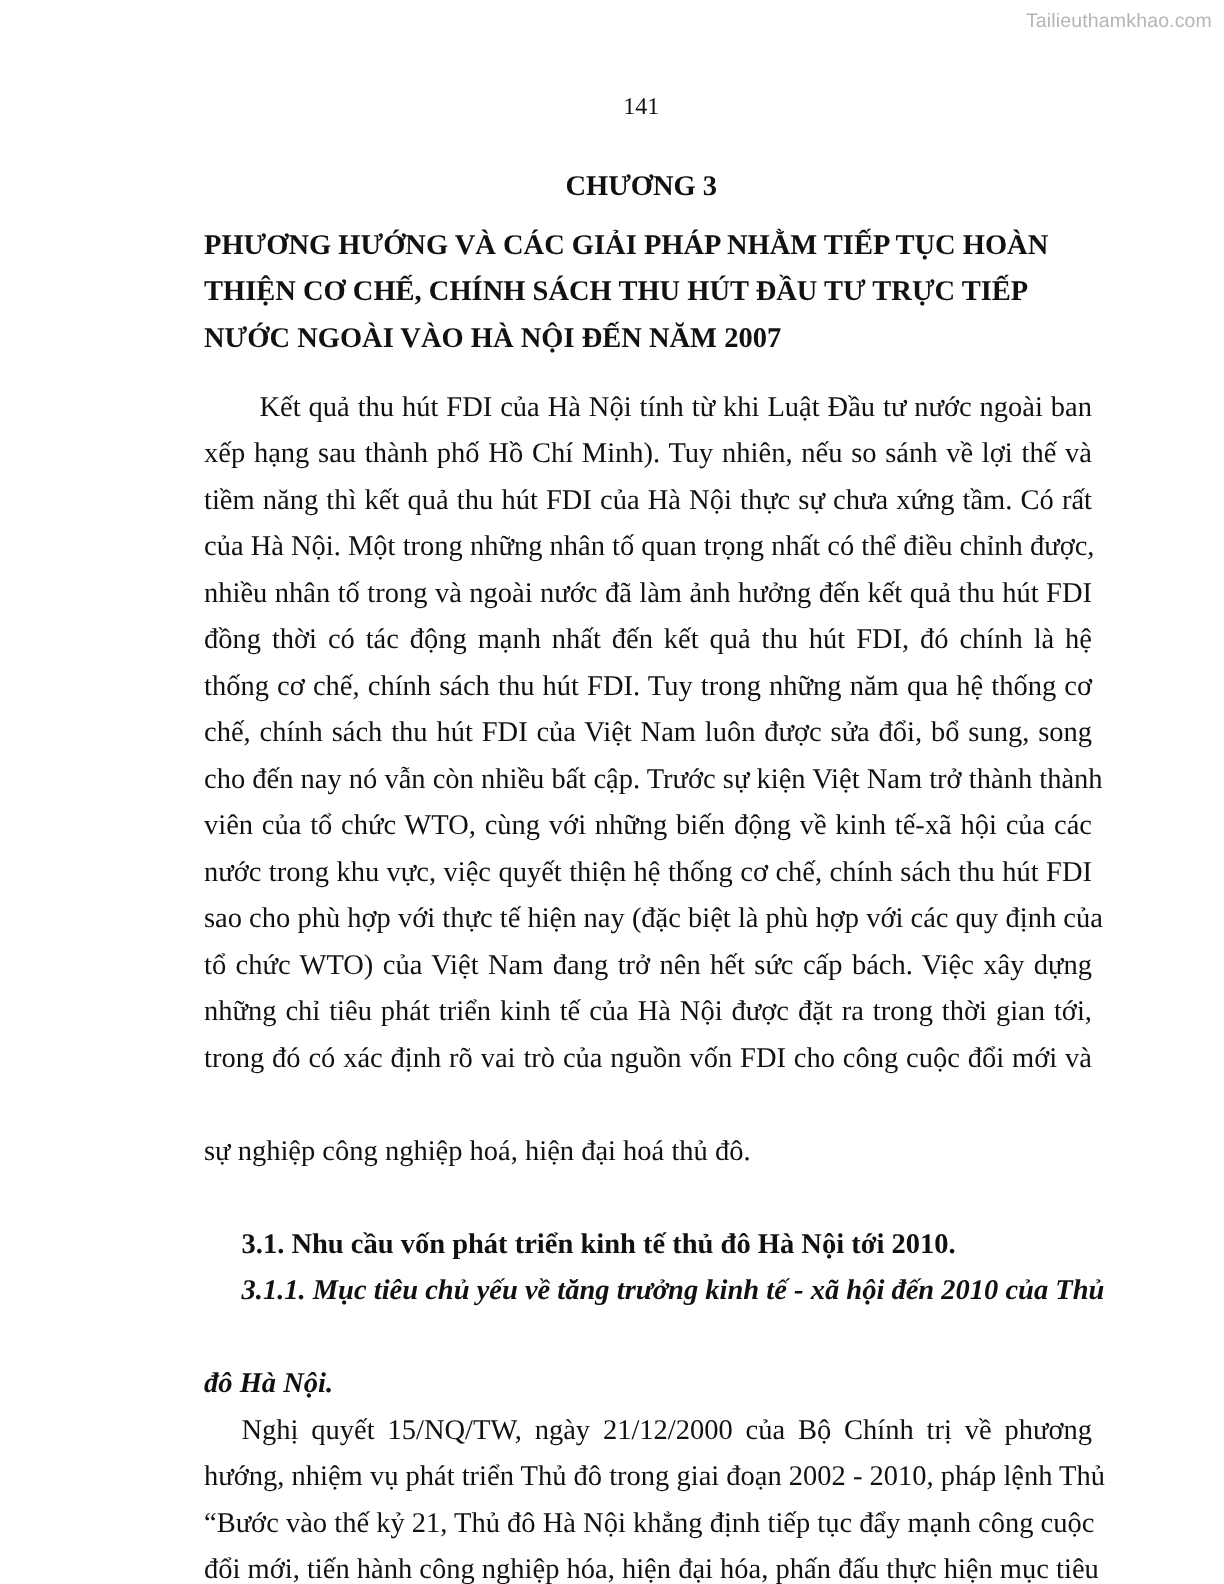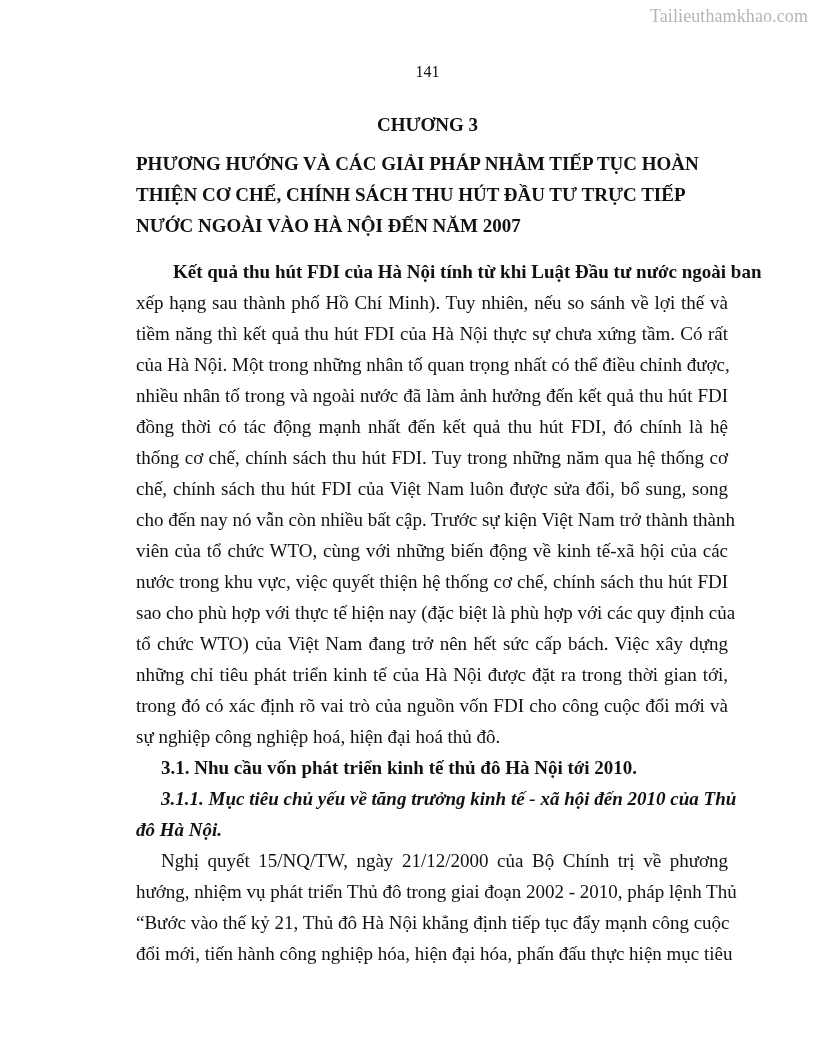--- a/index.html
+++ b/index.html
@@ -12,22 +12,22 @@
       height: 1056px;
       position: relative;
       overflow: hidden;
       font-family: "Liberation Serif", "DejaVu Serif", serif;
       color: #111111;
     }
     .watermark {
       position: absolute;
       top: 6px;
       right: 8px;
-      font-family: Liberation Serif, serif;
-      font-size: 18px;
+      font-family: Liberation Sans, sans-serif;
+      font-size: 13px;
       color: #b5b5b5;
       letter-spacing: 0.1px;
     }
     .page-number {
       position: absolute;
       top: 63px;
       left: 0;
       width: 855px;
       text-align: center;
       font-size: 16px;
@@ -64,22 +64,23 @@
     }
     .line {
       display: block;
       white-space: nowrap;
       text-align: justify;
       text-align-last: justify;
       height: 31px;
     }
     .line.last {
       text-align-last: left;
+      margin-top: 31px;
     }
-    .indent-p { padding-left: 37px; font-weight: bold; }
+    .indent-p { padding-left: 37px; }
     .indent-h { padding-left: 25px; }
     .heading-bold { font-weight: bold; }
     .heading-bold-italic { font-weight: bold; font-style: italic; }
   </style>
 </head>
 <body>
 
 <div class="watermark">Tailieuthamkhao.com</div>
 
 <div class="page-number">141</div>

